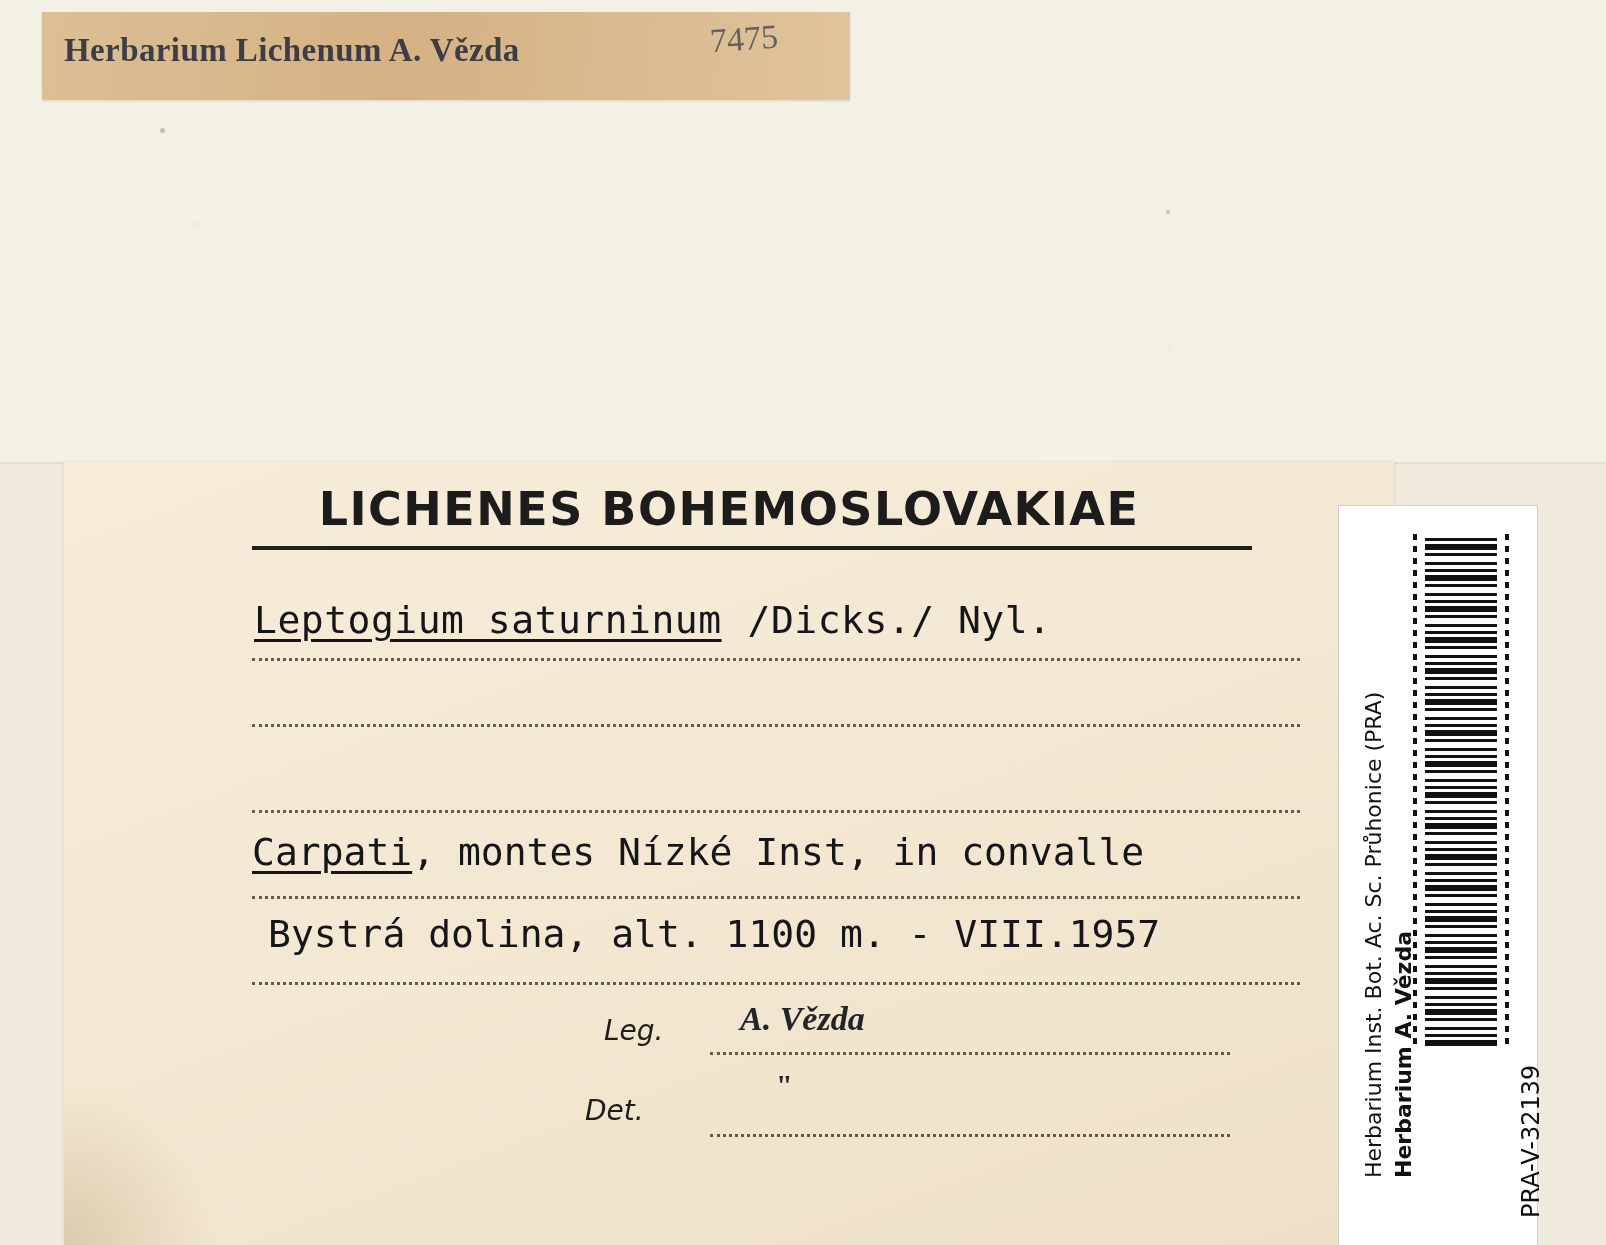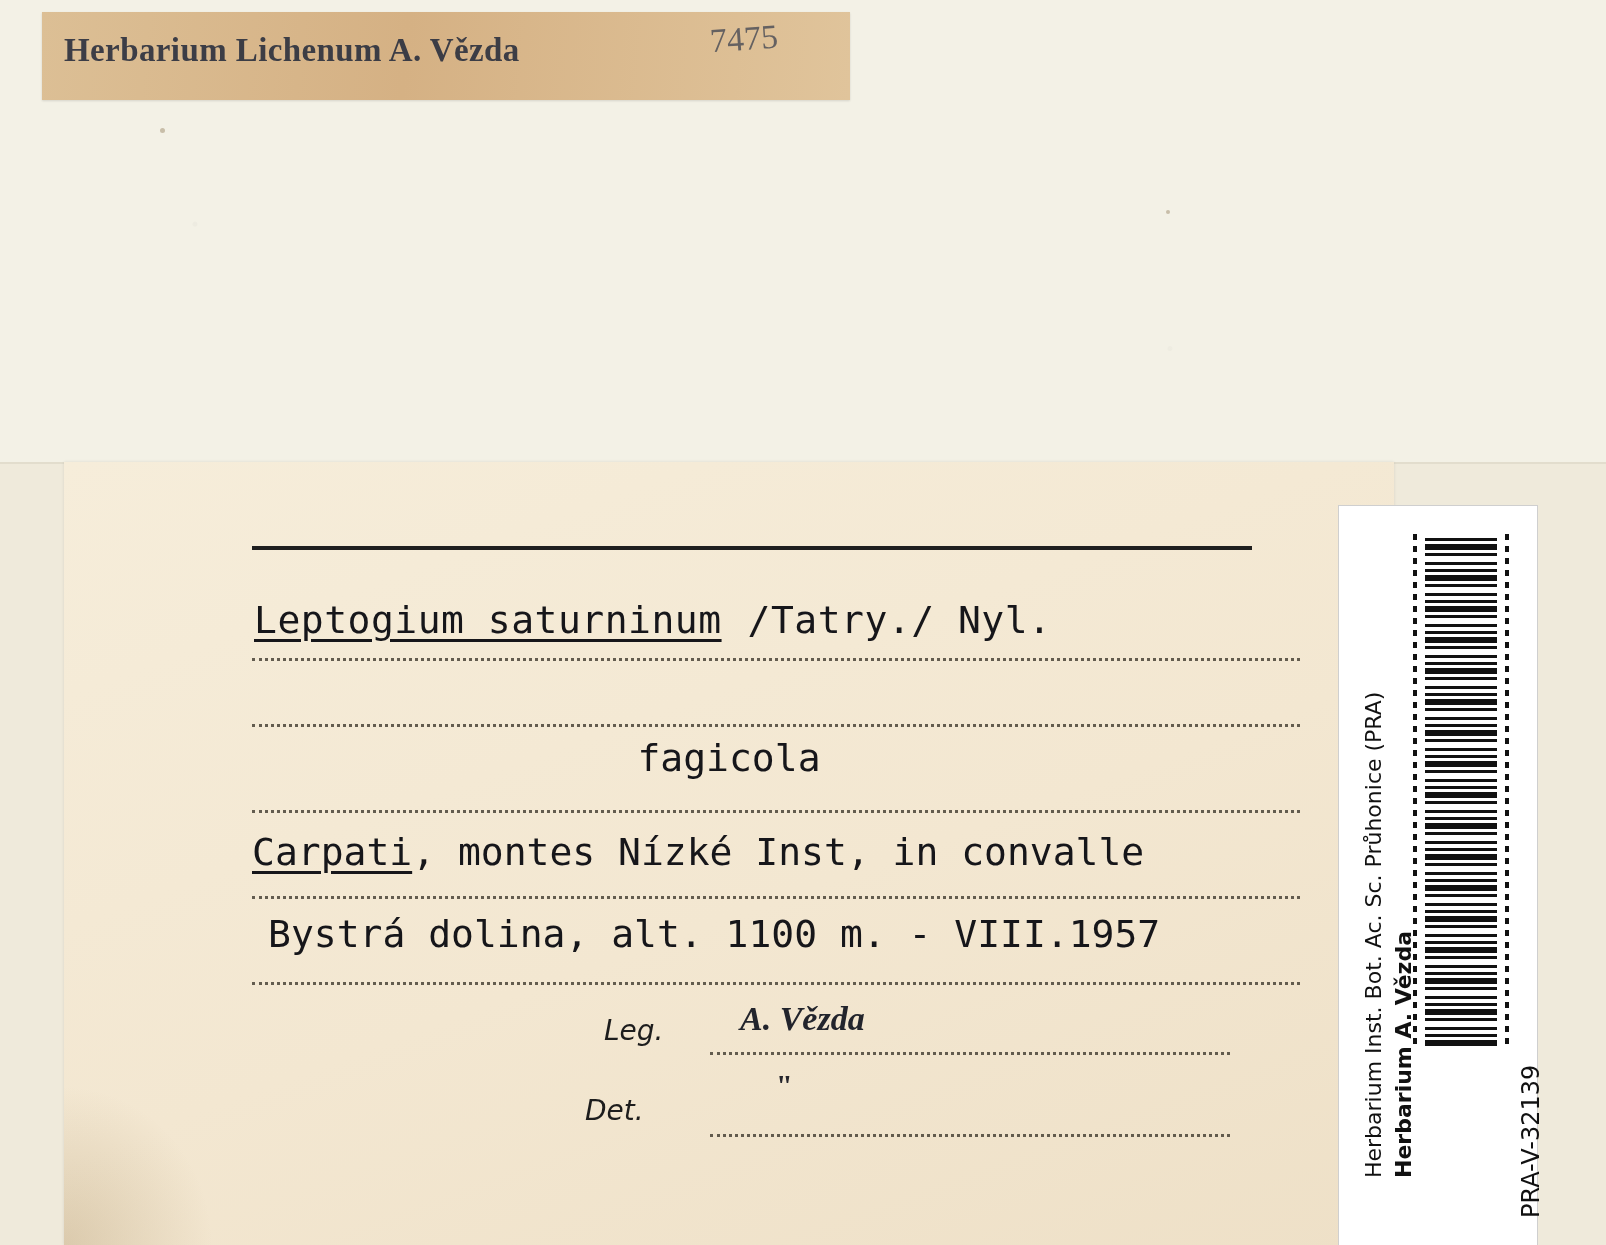--- a/index.html
+++ b/index.html
@@ -284,30 +284,30 @@
   <div class="speck" style="left:648px; top:828px; width:6px; height:6px; background:rgba(150,80,40,0.45);"></div>
   <div class="speck" style="left:1240px; top:990px; width:7px; height:7px; background:rgba(150,100,50,0.3);"></div>
 
   <div class="strip-label">
     <div class="strip-text">Herbarium Lichenum A. Vězda</div>
     <div class="strip-number">7475</div>
   </div>
 
   <div class="main-label">
 
+    <div class="label-title">LICHENES BOHEMOSLOVAKIAE</div>
     <div class="title-rule"></div>
 
     <div class="row-species mono">
-      <span class="sp-name">Leptogium saturninum</span><span class="sp-auth">/Tatry./ Nyl.</span>
+      <span class="sp-name">Leptogium saturninum</span><span class="sp-auth">/Dicks./ Nyl.</span>
     </div>
 
     <div class="dotline" style="left:188px; top:196px; width:1048px;"></div>
     <div class="dotline" style="left:188px; top:262px; width:1048px;"></div>
 
-    <div class="row-host mono">fagicola</div>
 
     <div class="dotline" style="left:188px; top:348px; width:1048px;"></div>
 
     <div class="row-loc1 mono">
       <span class="u">Carpati</span><span>, montes Nízké Inst, in convalle</span>
     </div>
 
     <div class="dotline" style="left:188px; top:434px; width:1048px;"></div>
 
     <div class="row-loc2 mono">Bystrá dolina, alt. 1100 m. - VIII.1957</div>

